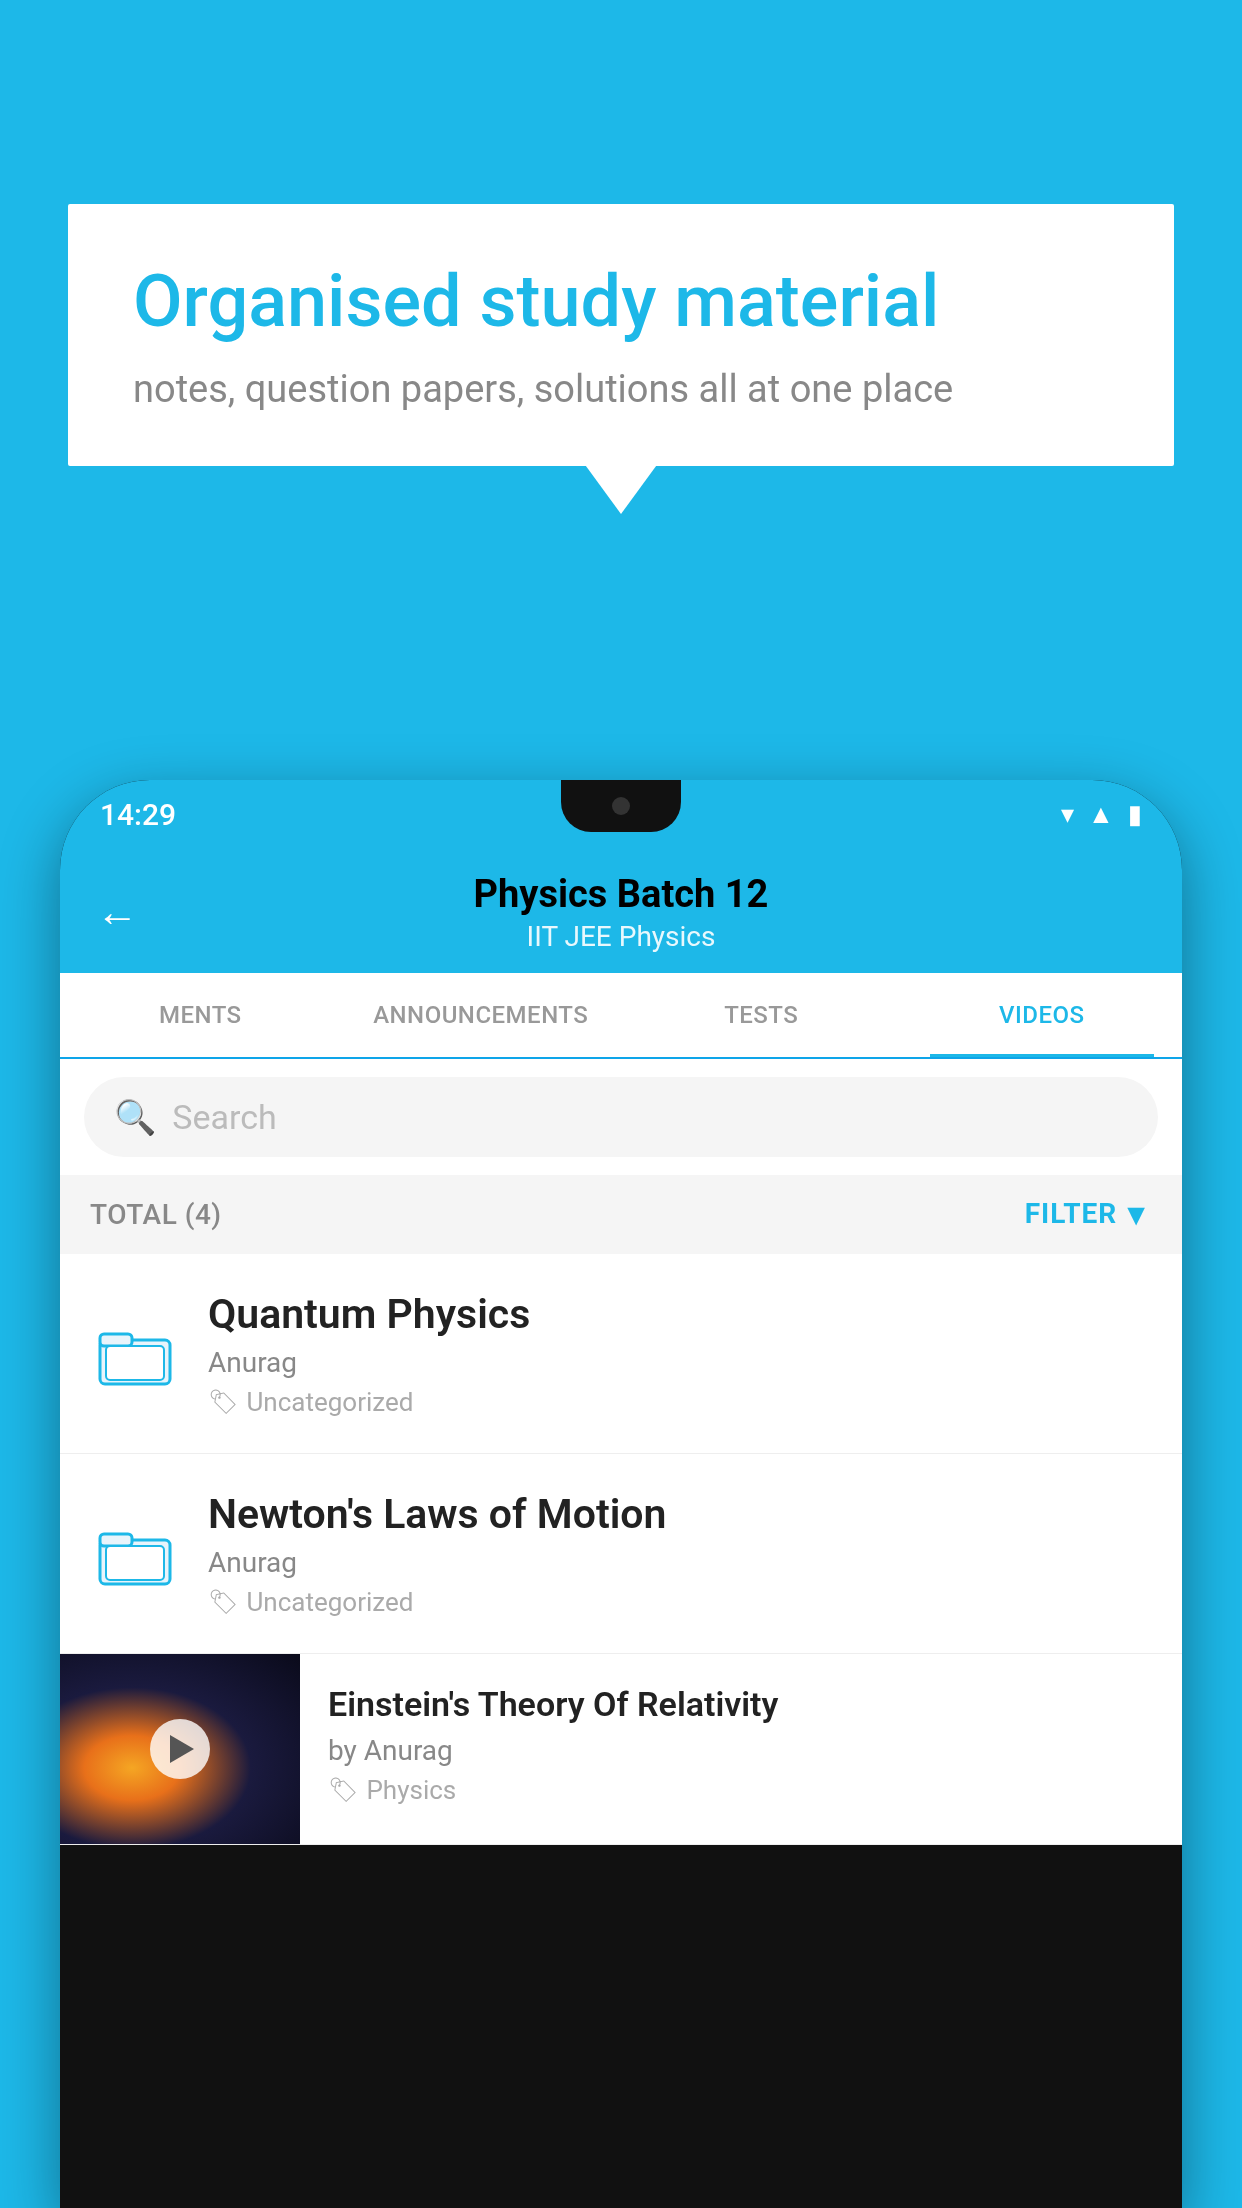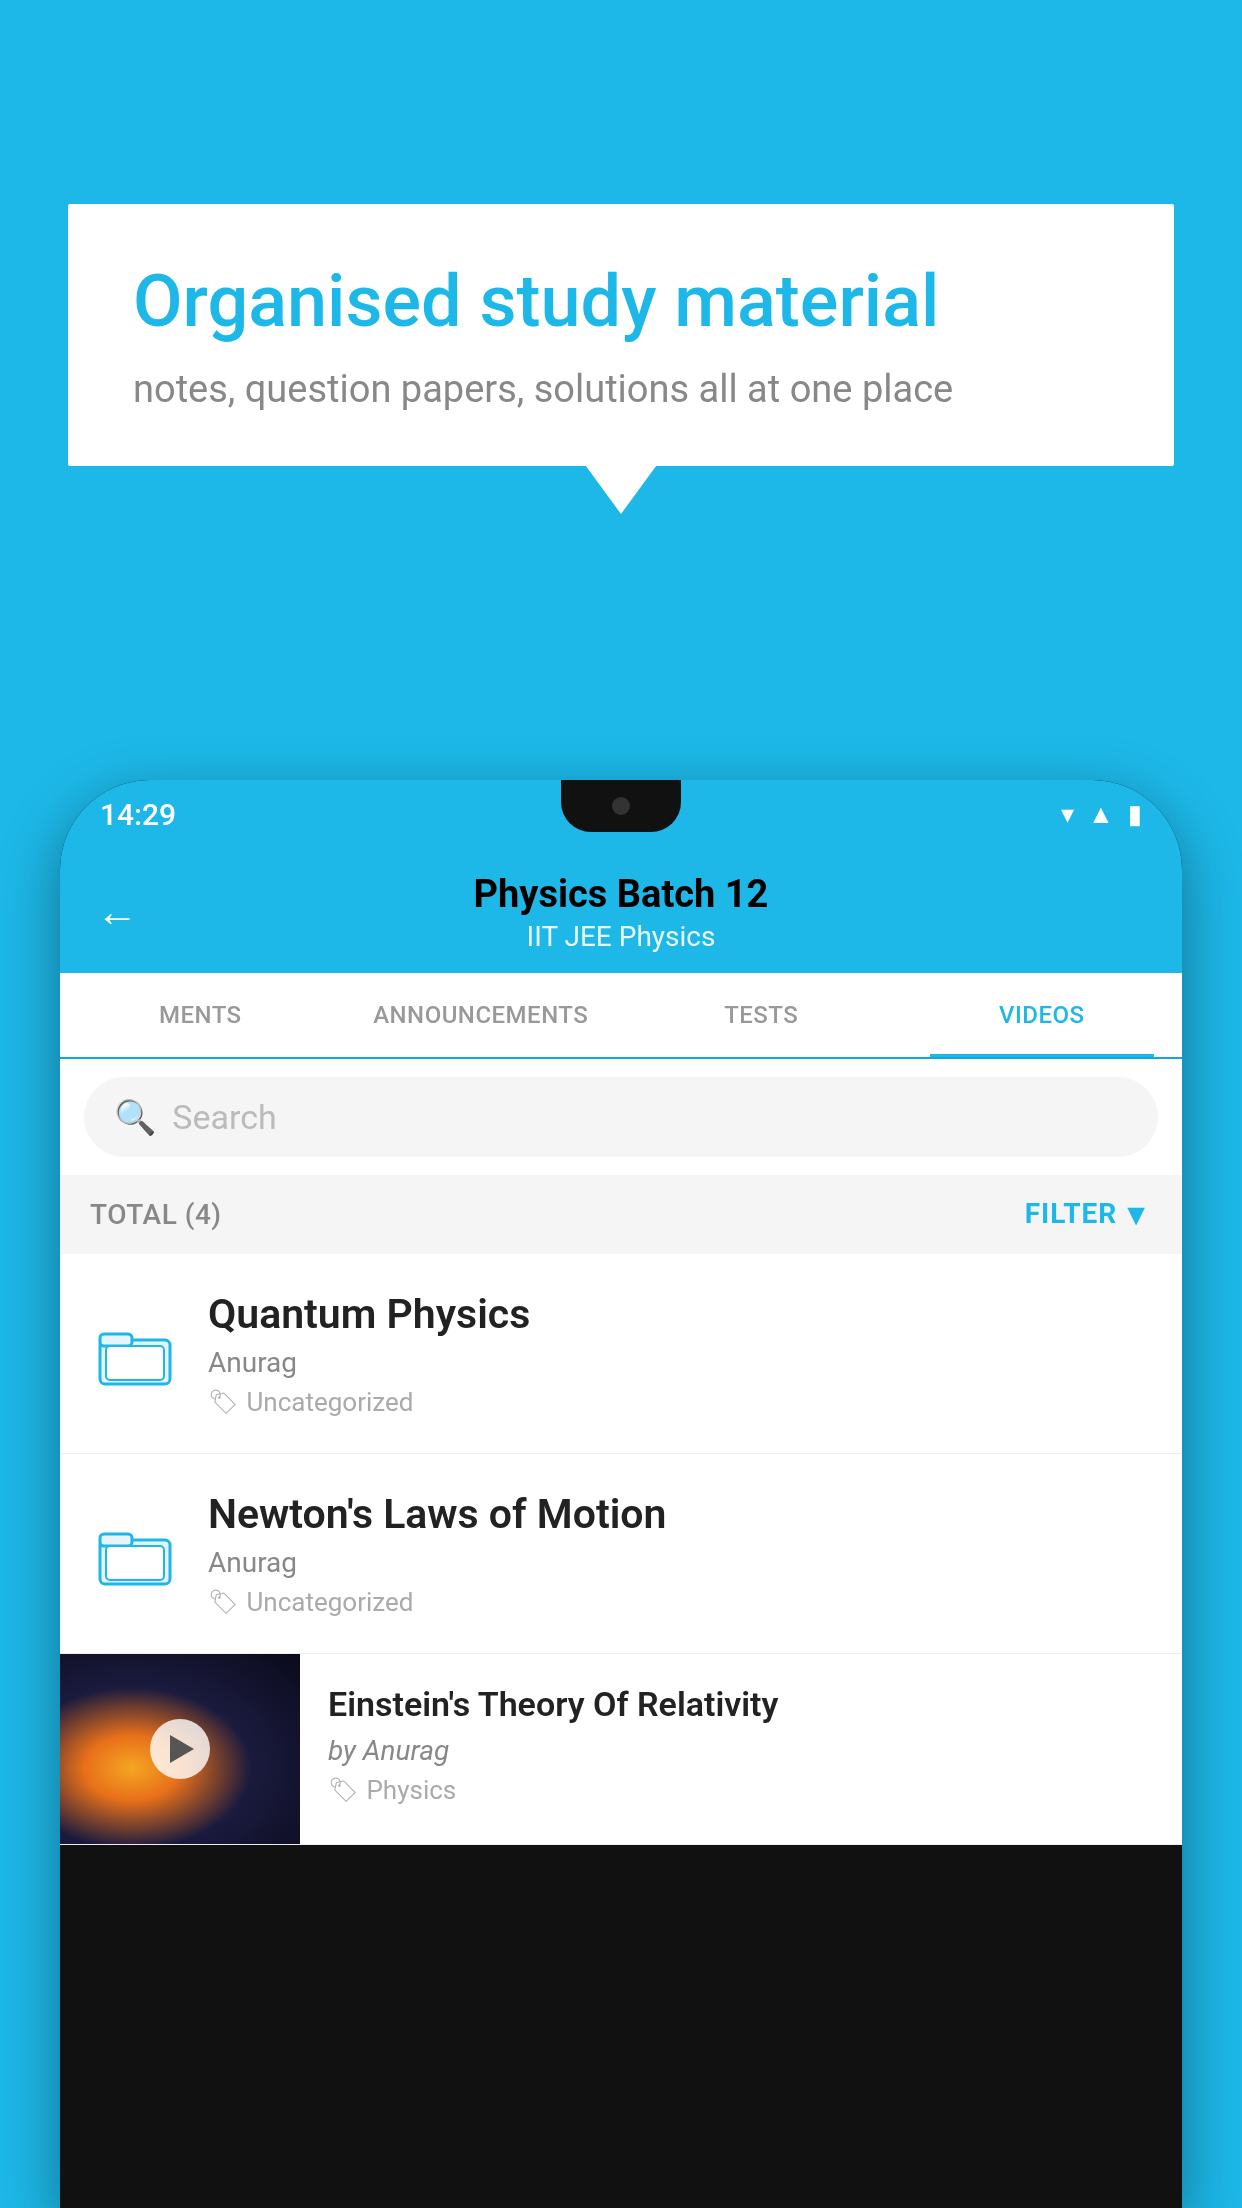--- a/index.html
+++ b/index.html
@@ -354,21 +354,20 @@
       font-size: 34px;
       font-weight: 600;
       color: #222;
       margin-bottom: 10px;
     }
 
     .thumb-author {
       font-size: 28px;
       color: #888;
       margin-bottom: 8px;
-      font-style: italic;
     }
 
     .thumb-tag {
       display: flex;
       align-items: center;
       gap: 8px;
       color: #aaa;
       font-size: 26px;
     }
   </style>

